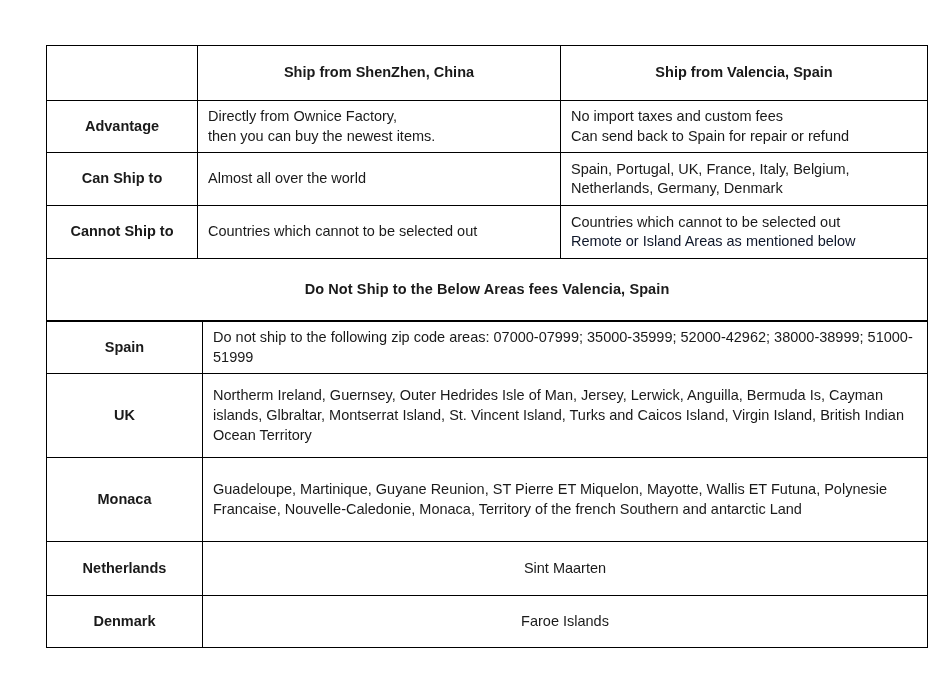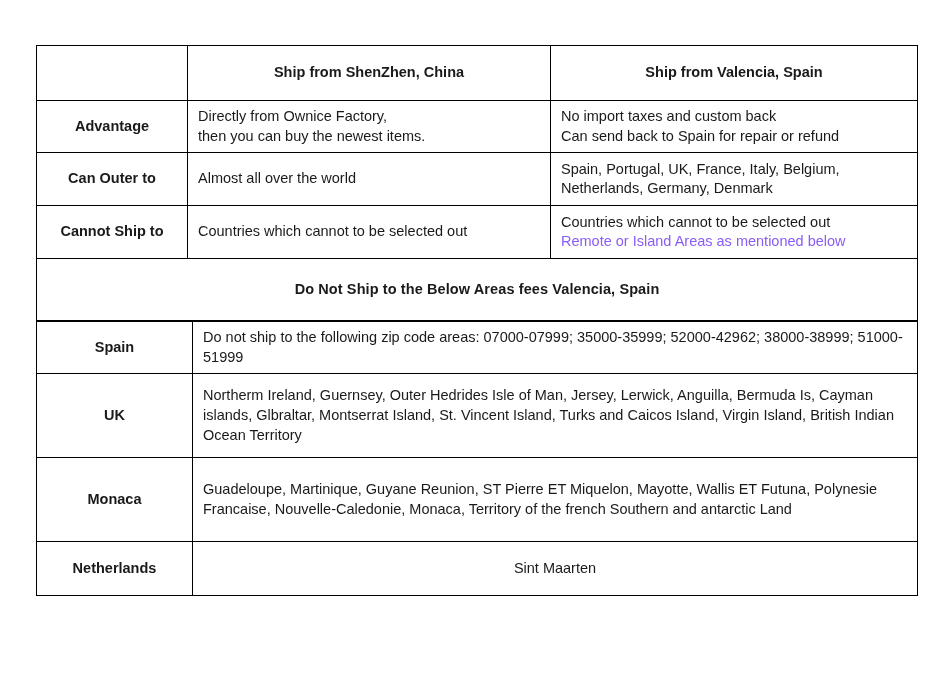--- a/index.html
+++ b/index.html
@@ -10,21 +10,21 @@
     width: 950px;
     height: 700px;
     background: #ffffff;
     font-family: "Liberation Sans", sans-serif;
     color: #000000;
     overflow: hidden;
   }
 
   .sheet {
     position: absolute;
-    left: 36px;
+    left: 46px;
     top: 45px;
     width: 881px;
     height: 607px;
     box-sizing: border-box;
   }
 
   table.shipping-table {
     width: 881px;
     border-collapse: collapse;
     table-layout: fixed;
@@ -73,21 +73,21 @@
   .banner-cell {
     text-align: center;
     font-weight: bold;
     font-size: 21px;
     color: #ee1111;
     padding: 14px 10px;
     letter-spacing: 0.1px;
   }
 
   .red-note {
-    color: #8b5cf6;
+    color: #0f172a;
   }
 
   .row-h-head { height: 55px; }
   .row-h-adv  { height: 52px; }
   .row-h-can  { height: 53px; }
   .row-h-cannot { height: 53px; margin-left: 12px; }
   .row-h-banner { height: 62px; }
   .row-h-spain { height: 45px; }
   .row-h-uk { height: 84px; }
   .row-h-france { height: 84px; }
@@ -132,27 +132,27 @@
         <td class="col-head">Ship from Valencia, Spain</td>
       </tr>
 
       <tr class="row-h-adv">
         <td class="row-label">Advantage</td>
         <td class="cell-center two-line">
           <span>Directly from Ownice Factory,</span>
           <span>then you can buy the newest items.</span>
         </td>
         <td class="cell-left two-line">
-          <span>No import taxes and custom back</span>
+          <span>No import taxes and custom fees</span>
           <span>Can send back to Spain for repair or refund</span>
         </td>
       </tr>
 
       <tr class="row-h-can">
-        <td class="row-label">Can Outer to</td>
+        <td class="row-label">Can Ship to</td>
         <td class="cell-center two-line">
           <span>Almost all over the world</span>
         </td>
         <td class="cell-left two-line">
           <span>Spain, Portugal, UK, France, Italy, Belgium,</span>
           <span>Netherlands, Germany, Denmark</span>
         </td>
       </tr>
 
       <tr class="row-h-cannot">
@@ -193,17 +193,21 @@
       <tr class="row-h-france">
         <td class="area-label">Monaca</td>
         <td class="area-body">Guadeloupe, Martinique, Guyane Reunion, ST Pierre ET Miquelon, Mayotte, Wallis ET Futuna, Polynesie Francaise, Nouvelle-Caledonie, Monaca, Territory of the french Southern and antarctic Land</td>
       </tr>
 
       <tr class="row-h-nl">
         <td class="area-label">Netherlands</td>
         <td class="area-body-center">Sint Maarten</td>
       </tr>
 
+      <tr class="row-h-dk">
+        <td class="area-label">Denmark</td>
+        <td class="area-body-center">Faroe Islands</td>
+      </tr>
 
     </tbody>
   </table>
 
 </div>
 
 </body></html>

